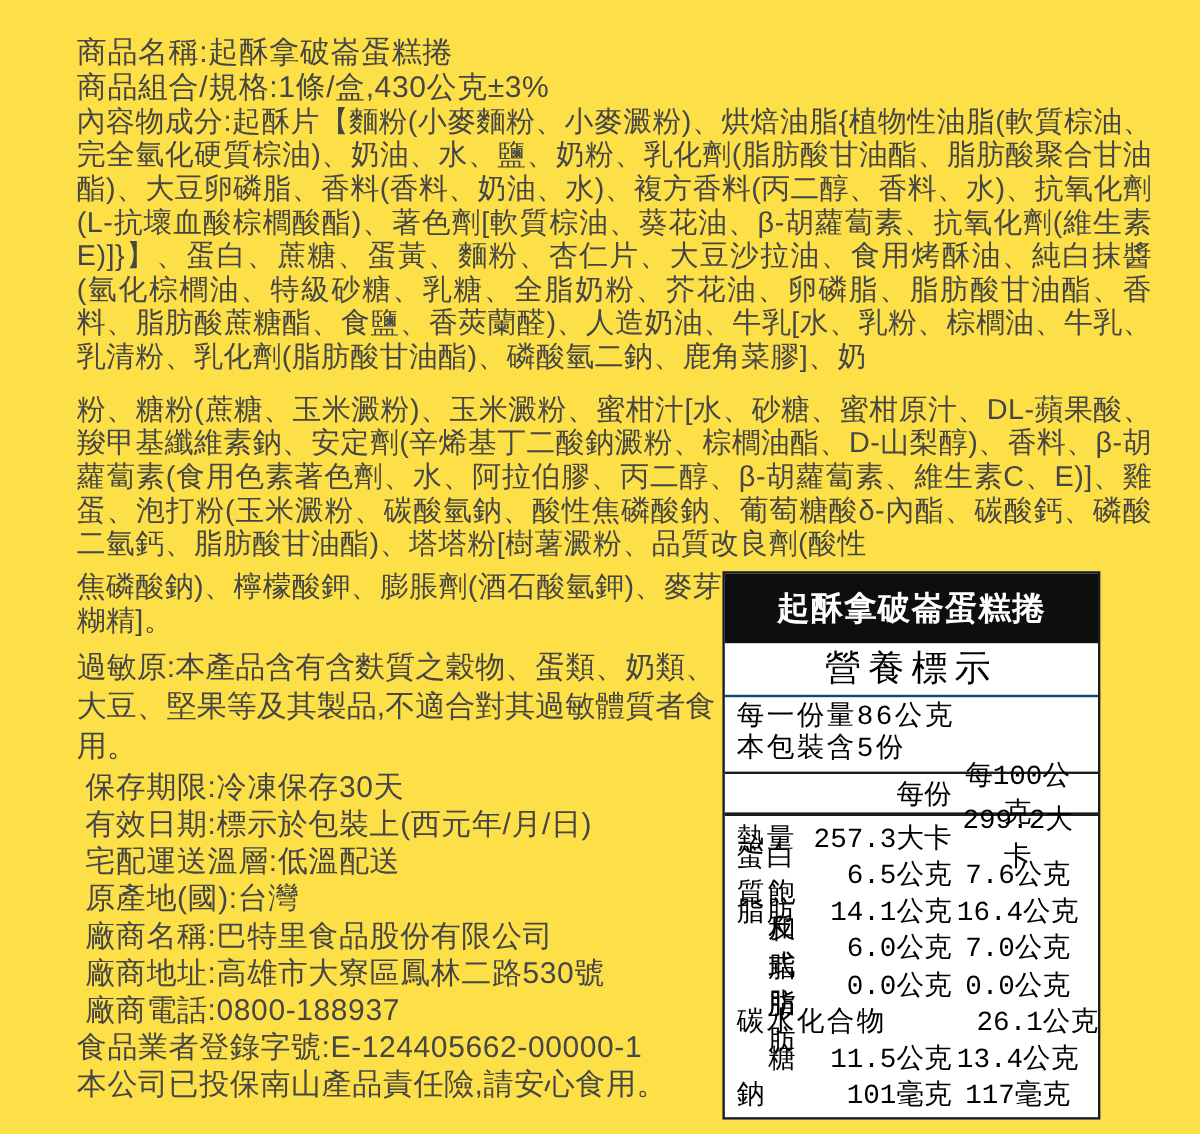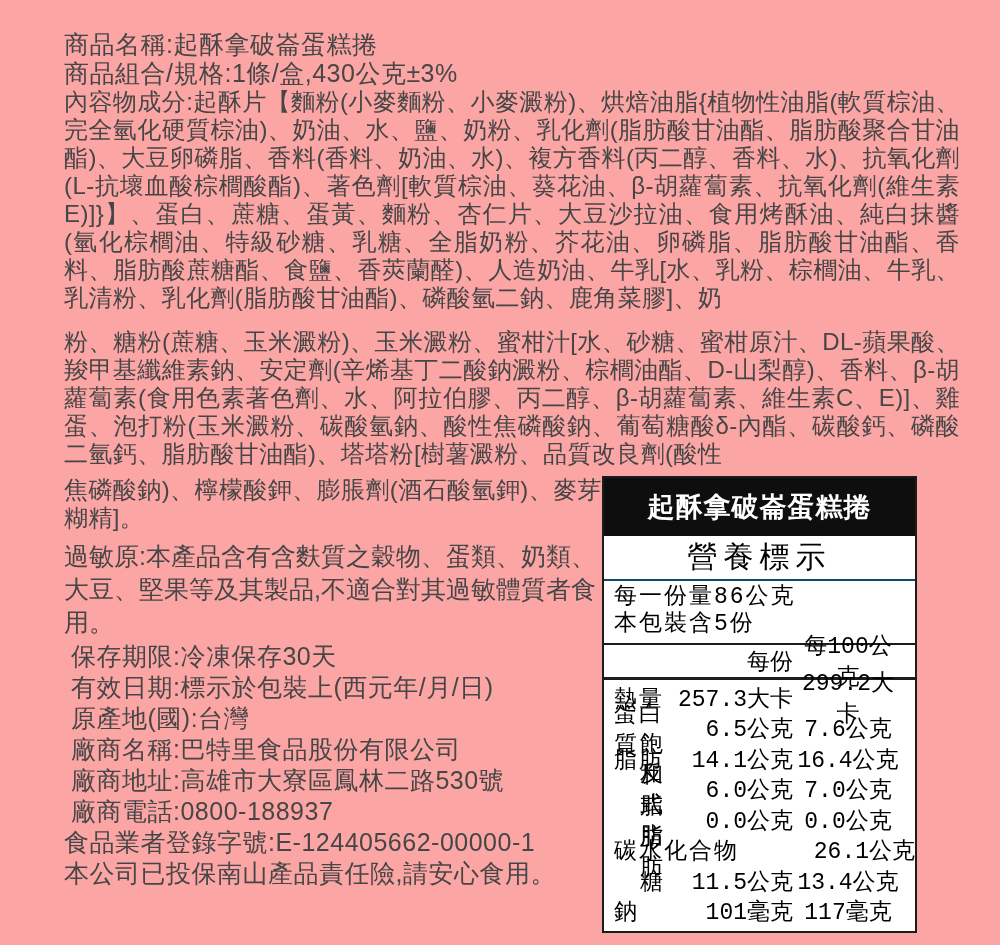--- a/index.html
+++ b/index.html
@@ -1,21 +1,21 @@
 <!DOCTYPE html>
 <html><head>
 <meta charset="utf-8">
 <style>
   html,body{margin:0;padding:0;background:#ffffff;}
   .page{
     position:relative;
     width:1000px;height:945px;
     box-sizing:border-box;
     padding:30px 40px 0 64px;
-    background:#fca5a5;
+    background:#fde047;
     overflow:hidden;
     font-family:"Liberation Sans","DejaVu Sans",sans-serif;
     color:#464646;
   }
   .topline{
     font-size:25px;
     line-height:29px;
     letter-spacing:0.5px;
     white-space:nowrap;
   }
@@ -104,20 +104,21 @@
   <div class="para para-gap">粉、糖粉(蔗糖、玉米澱粉)、玉米澱粉、蜜柑汁[水、砂糖、蜜柑原汁、DL-蘋果酸、羧甲基纖維素鈉、安定劑(辛烯基丁二酸鈉澱粉、棕櫚油酯、D-山梨醇)、香料、β-胡蘿蔔素(食用色素著色劑、水、阿拉伯膠、丙二醇、β-胡蘿蔔素、維生素C、E)]、雞蛋、泡打粉(玉米澱粉、碳酸氫鈉、酸性焦磷酸鈉、葡萄糖酸δ-內酯、碳酸鈣、磷酸二氫鈣、脂肪酸甘油酯)、塔塔粉[樹薯澱粉、品質改良劑(酸性</div>
 
   <div class="columns">
 
     <div class="left-col">
       <div class="para">焦磷酸鈉)、檸檬酸鉀、膨脹劑(酒石酸氫鉀)、麥芽糊精]。</div>
       <div class="allergen">過敏原:本產品含有含麩質之穀物、蛋類、奶類、大豆、堅果等及其製品,不適合對其過敏體質者食用。</div>
       <div class="info">
         <div class="iline indent">保存期限:冷凍保存30天</div>
         <div class="iline indent">有效日期:標示於包裝上(西元年/月/日)</div>
+        <div class="iline indent">宅配運送溫層:低溫配送</div>
         <div class="iline indent">原產地(國):台灣</div>
         <div class="iline indent">廠商名稱:巴特里食品股份有限公司</div>
         <div class="iline indent">廠商地址:高雄市大寮區鳳林二路530號</div>
         <div class="iline indent">廠商電話:0800-188937</div>
         <div class="iline">食品業者登錄字號:E-124405662-00000-1</div>
         <div class="iline">本公司已投保南山產品責任險,請安心食用。</div>
       </div>
     </div>
 
     <div class="right-col">

